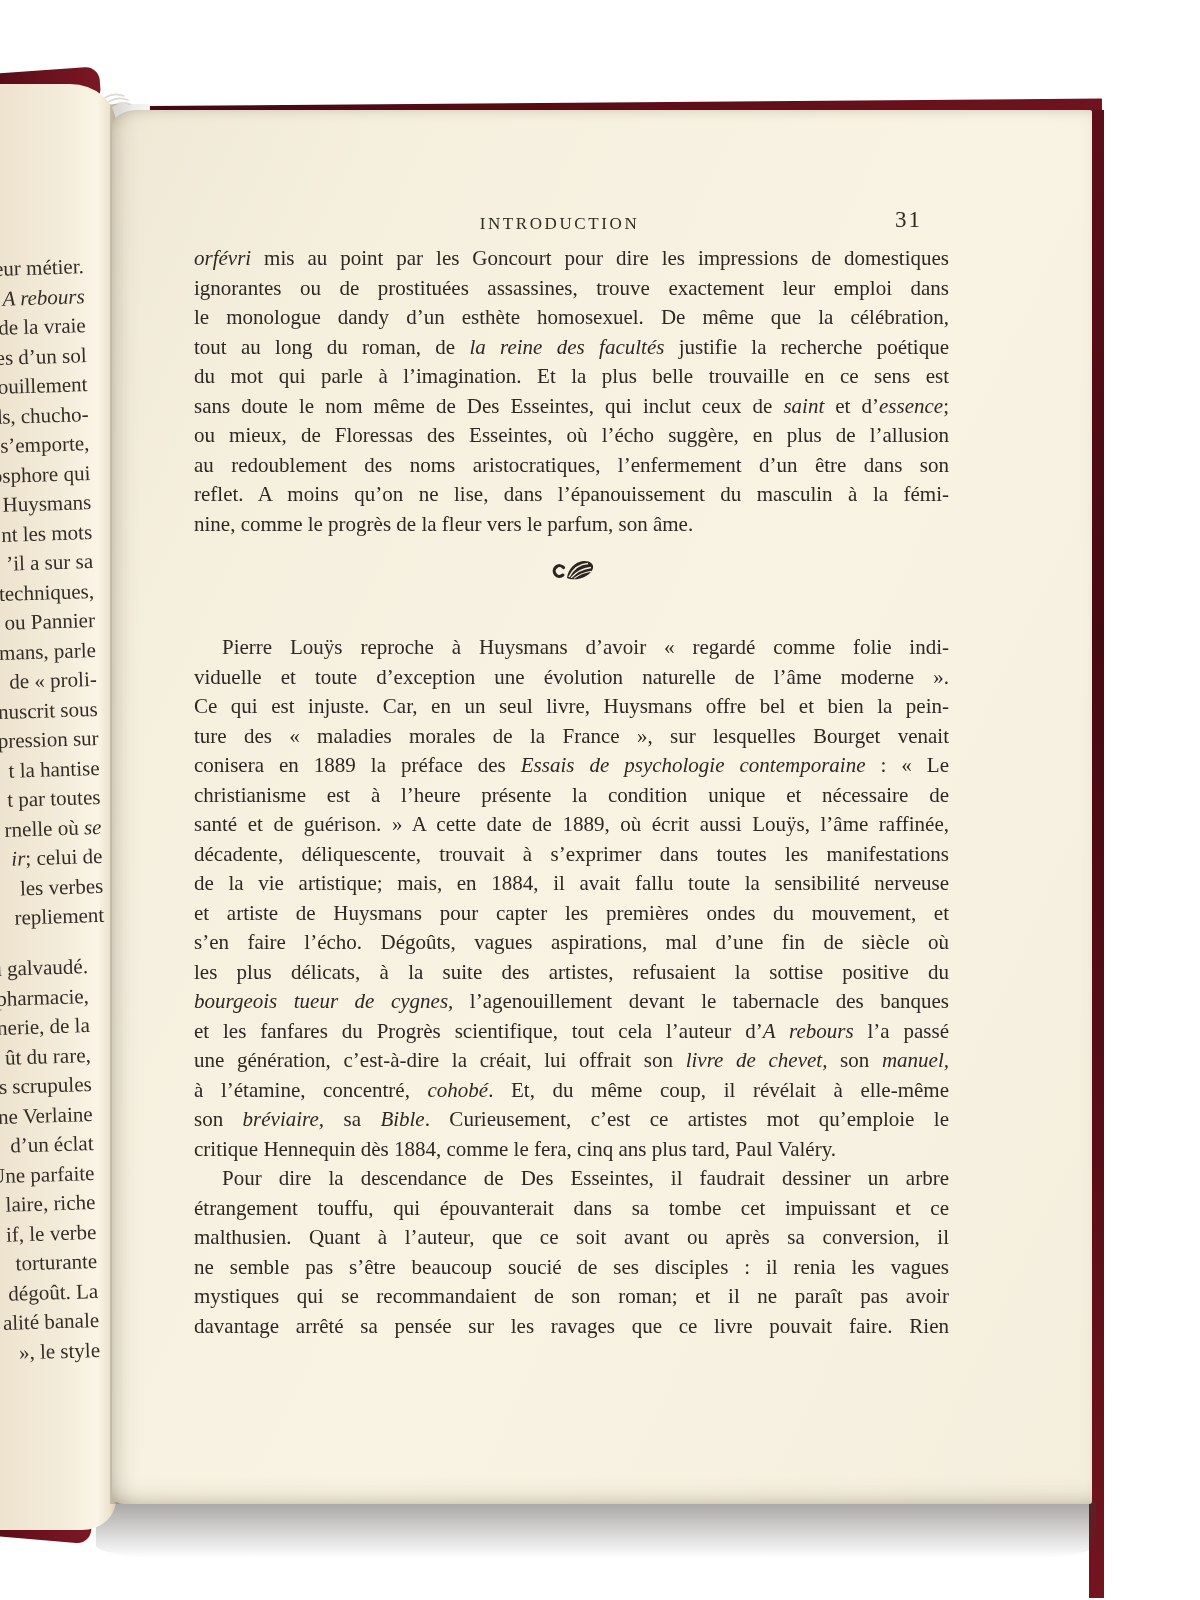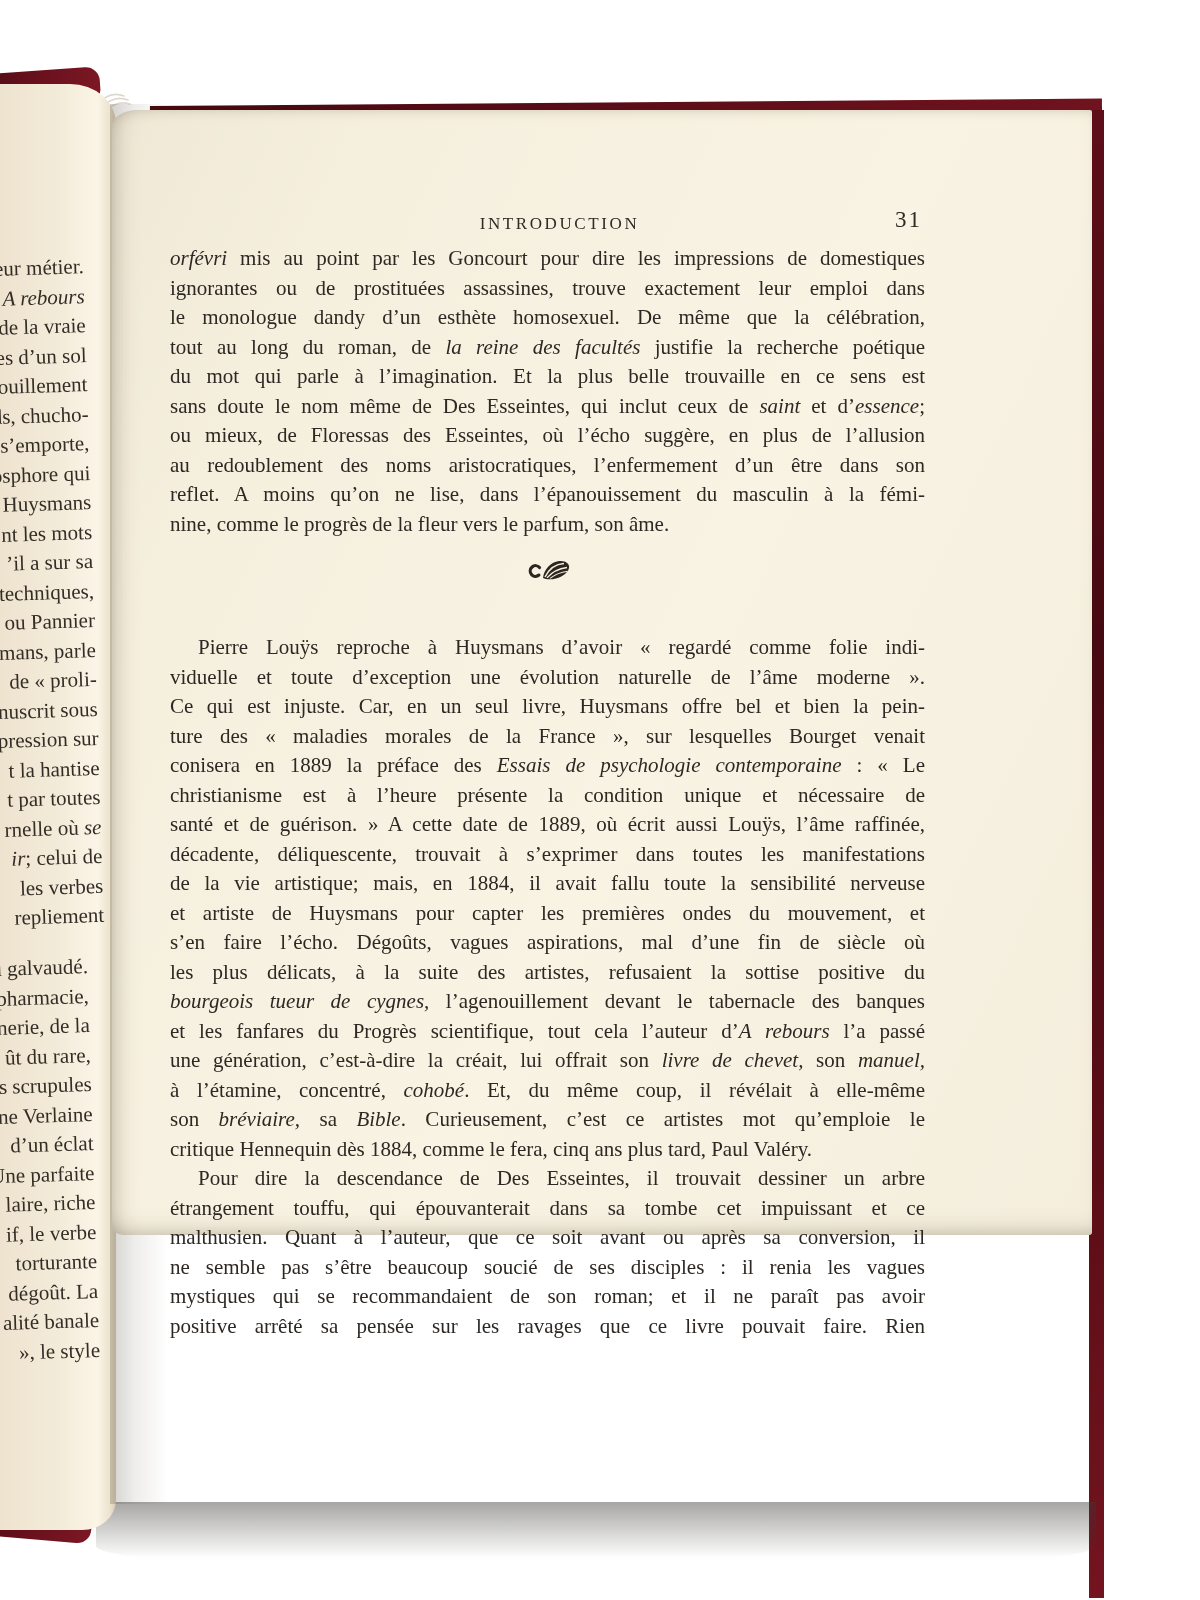--- a/index.html
+++ b/index.html
@@ -25,21 +25,21 @@
   
   .headband{position:absolute;left:94px;top:88px;z-index:2;opacity:.85;}
 
   
   .left-page{position:absolute;left:0;top:84px;width:116px;height:1446px;z-index:3;
     background:linear-gradient(90deg,#eee3cf 0%,#f3ebd9 50%,#fbf5e7 84%,#ece2cc 95%,#d6ccb5 100%);
     border-radius:0 46px 34px 0 / 0 40px 30px 0;}
   .gutter-shadow{position:absolute;left:110px;top:104px;width:58px;height:1400px;z-index:4;
     background:linear-gradient(90deg,rgba(86,76,58,.26),rgba(86,76,58,.10) 42%,rgba(86,76,58,0) 100%);
     pointer-events:none;}
-  .right-page{position:absolute;left:112px;top:110px;width:980px;height:1125px;z-index:5;
+  .right-page{position:absolute;left:112px;top:110px;width:980px;height:1394px;z-index:5;
     background:linear-gradient(115deg,#efe8d5 0%,#f5efde 18%,#f8f3e3 55%,#f4eedd 100%);
     border-radius:26px 2px 3px 12px / 16px 2px 3px 9px;
     box-shadow:inset 20px 0 26px -20px rgba(90,80,60,.38),
                inset 0 -16px 24px -18px rgba(120,108,86,.55),
                inset 0 10px 14px -12px rgba(120,108,86,.35);}
   .under-shadow{position:absolute;left:96px;top:1502px;width:1000px;height:72px;z-index:2;
     background:linear-gradient(180deg,rgba(58,56,52,.45),rgba(58,56,52,0) 78%);
     border-radius:0 0 50% 50%/0 0 28px 28px;}
 
   
@@ -47,21 +47,21 @@
     color:#332d26;font-size:21px;line-height:29.5px;transform:rotate(-1.8deg);
     transform-origin:right center;white-space:nowrap;}
   .frag-g1{top:168px;}
   .frag-g2{top:868px;}
   .frag-line{text-align:right;}
 
   
   .page-head{position:absolute;left:70px;top:104px;width:755px;color:#2e2a24;}
   .page-title{text-align:center;font-size:17px;letter-spacing:2.6px;line-height:20px;}
   .page-num{position:absolute;right:15px;top:-7px;font-size:23px;letter-spacing:2px;}
-  .text-block{position:absolute;left:58px;top:134px;width:755px;
+  .text-block{position:absolute;left:82px;top:134px;width:755px;
     font-size:21px;line-height:29.5px;color:#2d2823;}
   .line{text-align:justify;text-align-last:justify;}
   .line-last{text-align-last:left;}
   .line-indent{text-indent:28px;}
   .it{font-style:italic;}
   .ornament{height:34px;margin:16px 0 44px 0;text-align:center;}
 </style>
 </head>
 <body>
 
@@ -167,23 +167,23 @@
           <div class="line"><span>s’en faire l’écho. Dégoûts, vagues aspirations, mal d’une fin de siècle où</span></div>
           <div class="line"><span>les plus délicats, à la suite des artistes, refusaient la sottise positive du</span></div>
           <div class="line"><span class="it">bourgeois tueur de cygnes,</span><span> l’agenouillement devant le tabernacle des banques</span></div>
           <div class="line"><span>et les fanfares du Progrès scientifique, tout cela l’auteur d’</span><span class="it">A rebours</span><span> l’a passé</span></div>
           <div class="line"><span>une génération, c’est-à-dire la créait, lui offrait son </span><span class="it">livre de chevet,</span><span> son </span><span class="it">manuel,</span></div>
           <div class="line"><span>à l’étamine, concentré, </span><span class="it">cohobé</span><span>. Et, du même coup, il révélait à elle-même</span></div>
           <div class="line"><span>son </span><span class="it">bréviaire,</span><span> sa </span><span class="it">Bible</span><span>. Curieusement, c’est ce artistes mot qu’emploie le</span></div>
           <div class="line line-last"><span>critique Hennequin dès 1884, comme le fera, cinq ans plus tard, Paul Valéry.</span></div>
         </div>
       <div>
-          <div class="line line-indent"><span>Pour dire la descendance de Des Esseintes, il trouvait dessiner un arbre</span></div>
+          <div class="line line-indent"><span>Pour dire la descendance de Des Esseintes, il faudrait dessiner un arbre</span></div>
           <div class="line"><span>étrangement touffu, qui épouvanterait dans sa tombe cet impuissant et ce</span></div>
           <div class="line"><span>malthusien. Quant à l’auteur, que ce soit avant ou après sa conversion, il</span></div>
           <div class="line"><span>ne semble pas s’être beaucoup soucié de ses disciples : il renia les vagues</span></div>
           <div class="line"><span>mystiques qui se recommandaient de son roman; et il ne paraît pas avoir</span></div>
-          <div class="line"><span>positive arrêté sa pensée sur les ravages que ce livre pouvait faire. Rien</span></div>
+          <div class="line"><span>davantage arrêté sa pensée sur les ravages que ce livre pouvait faire. Rien</span></div>
         </div>
     </div>
   </div>
 
 </div>
 
 </body></html>

